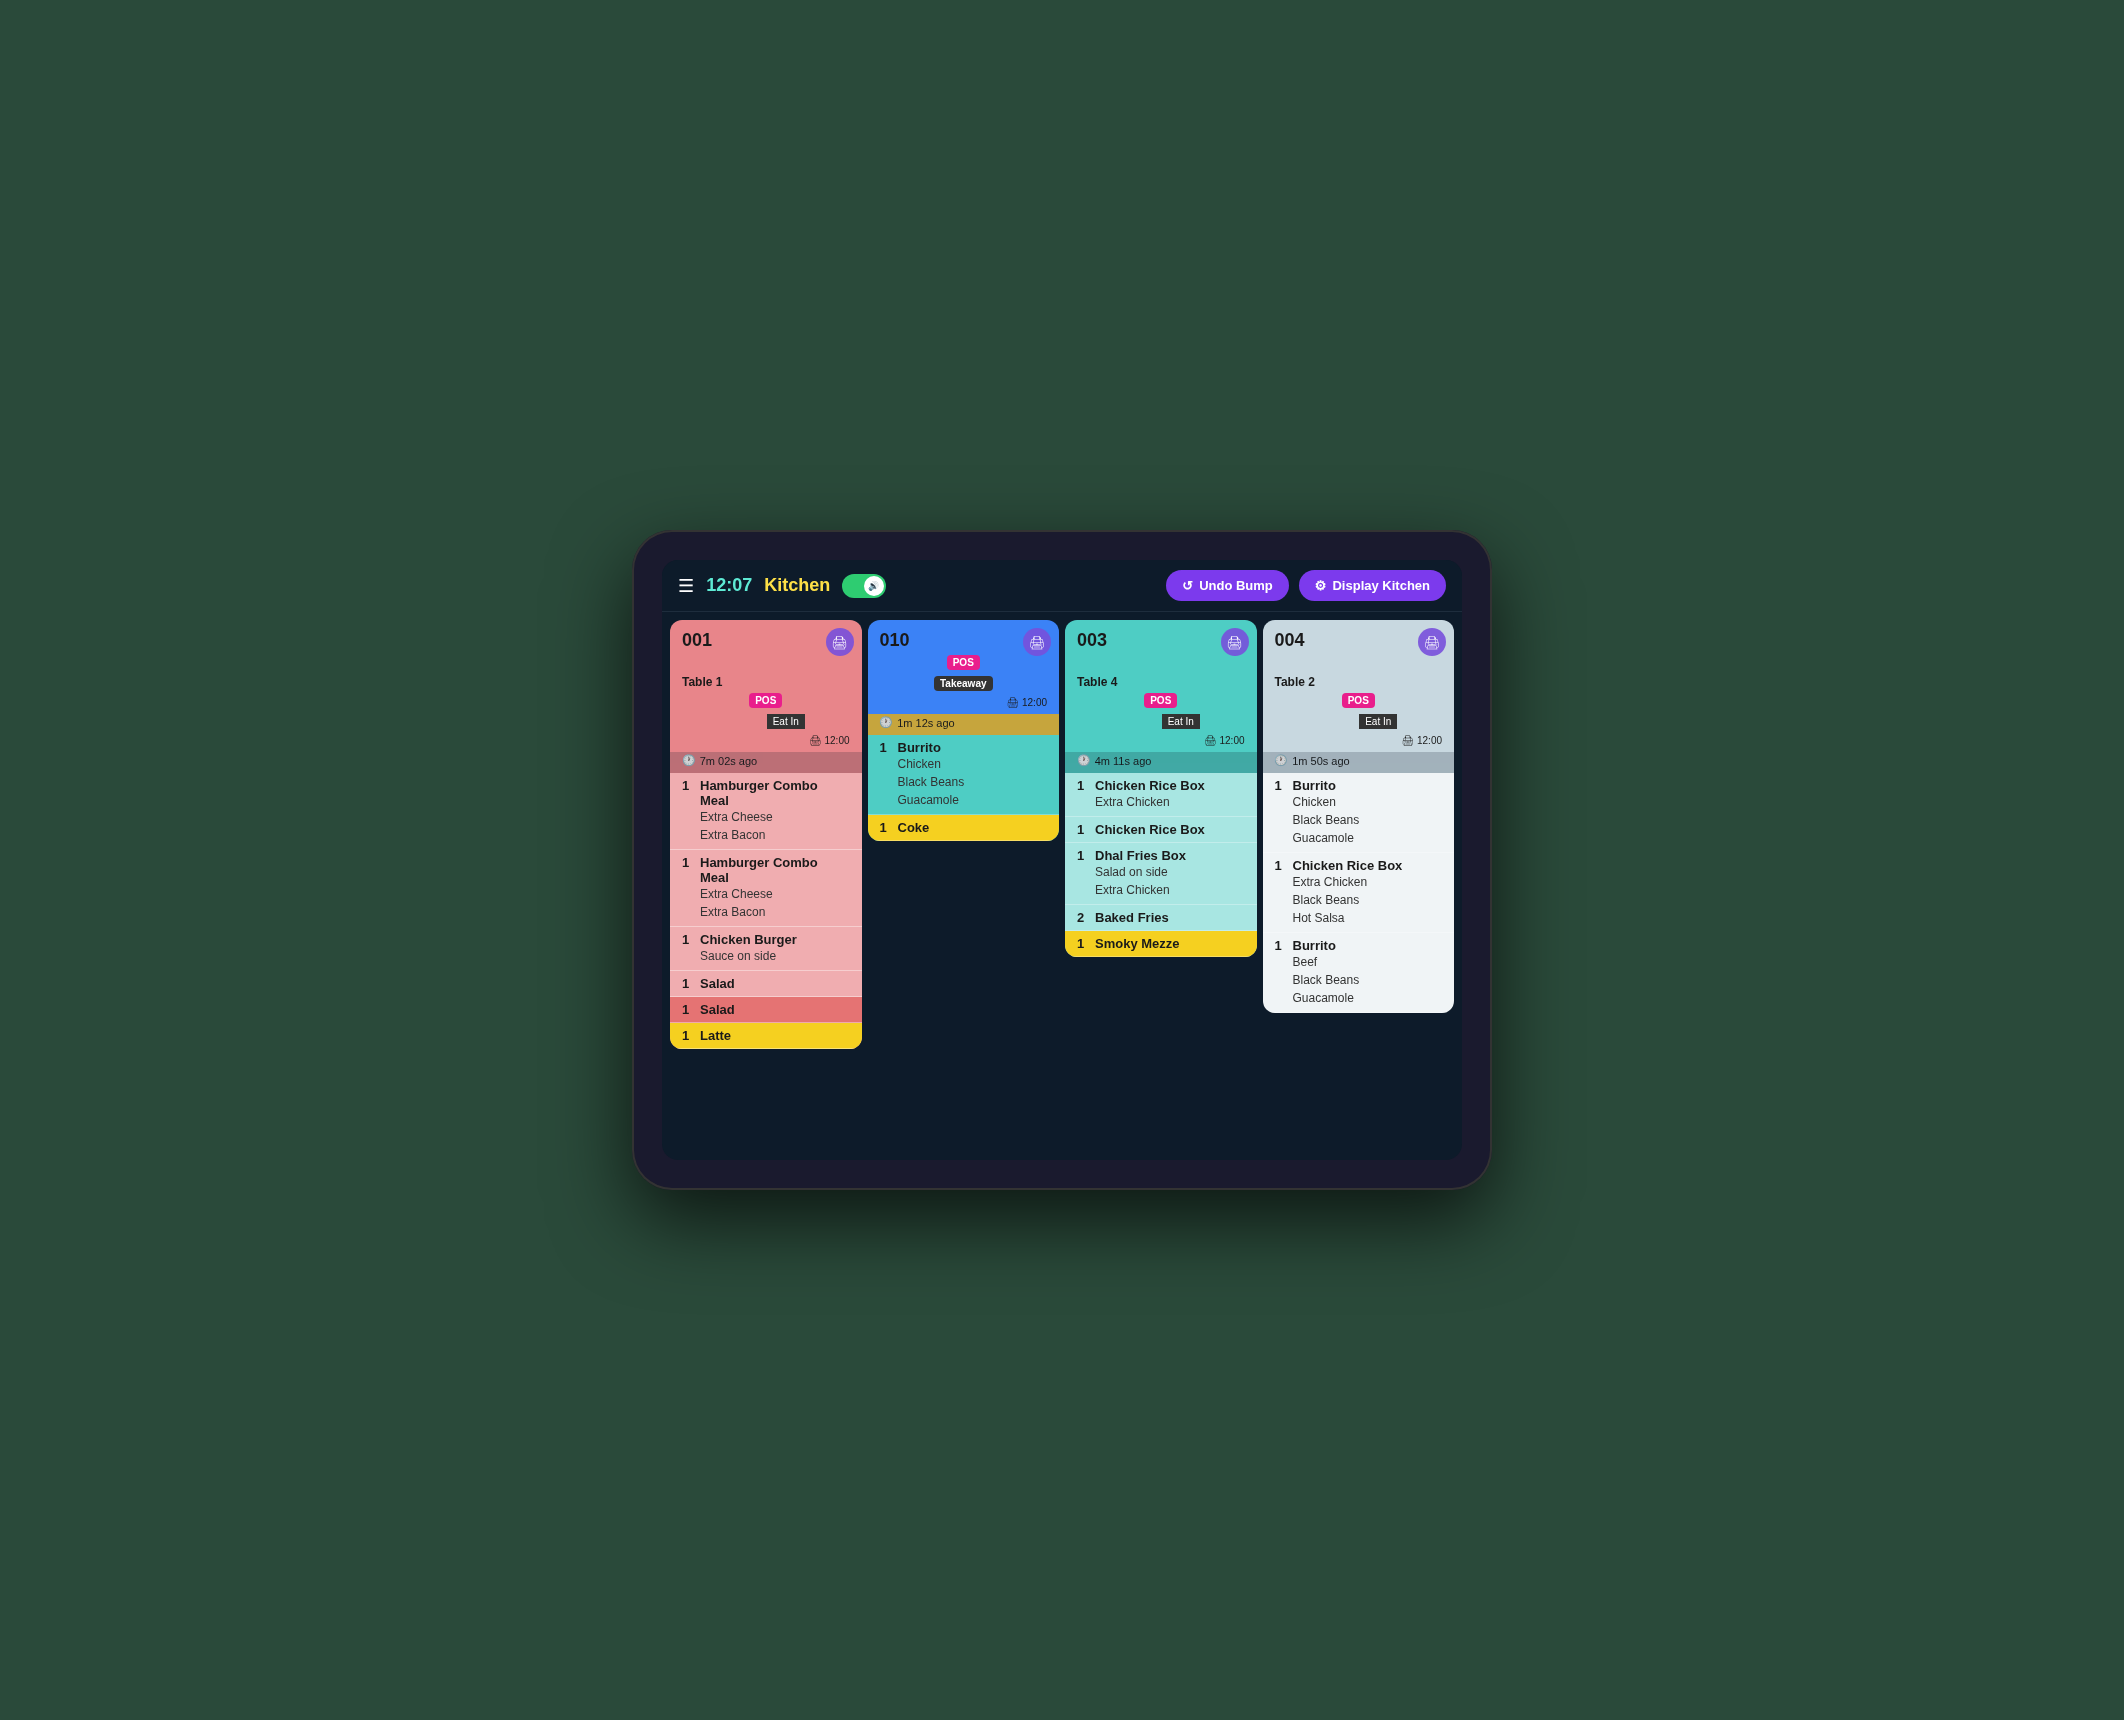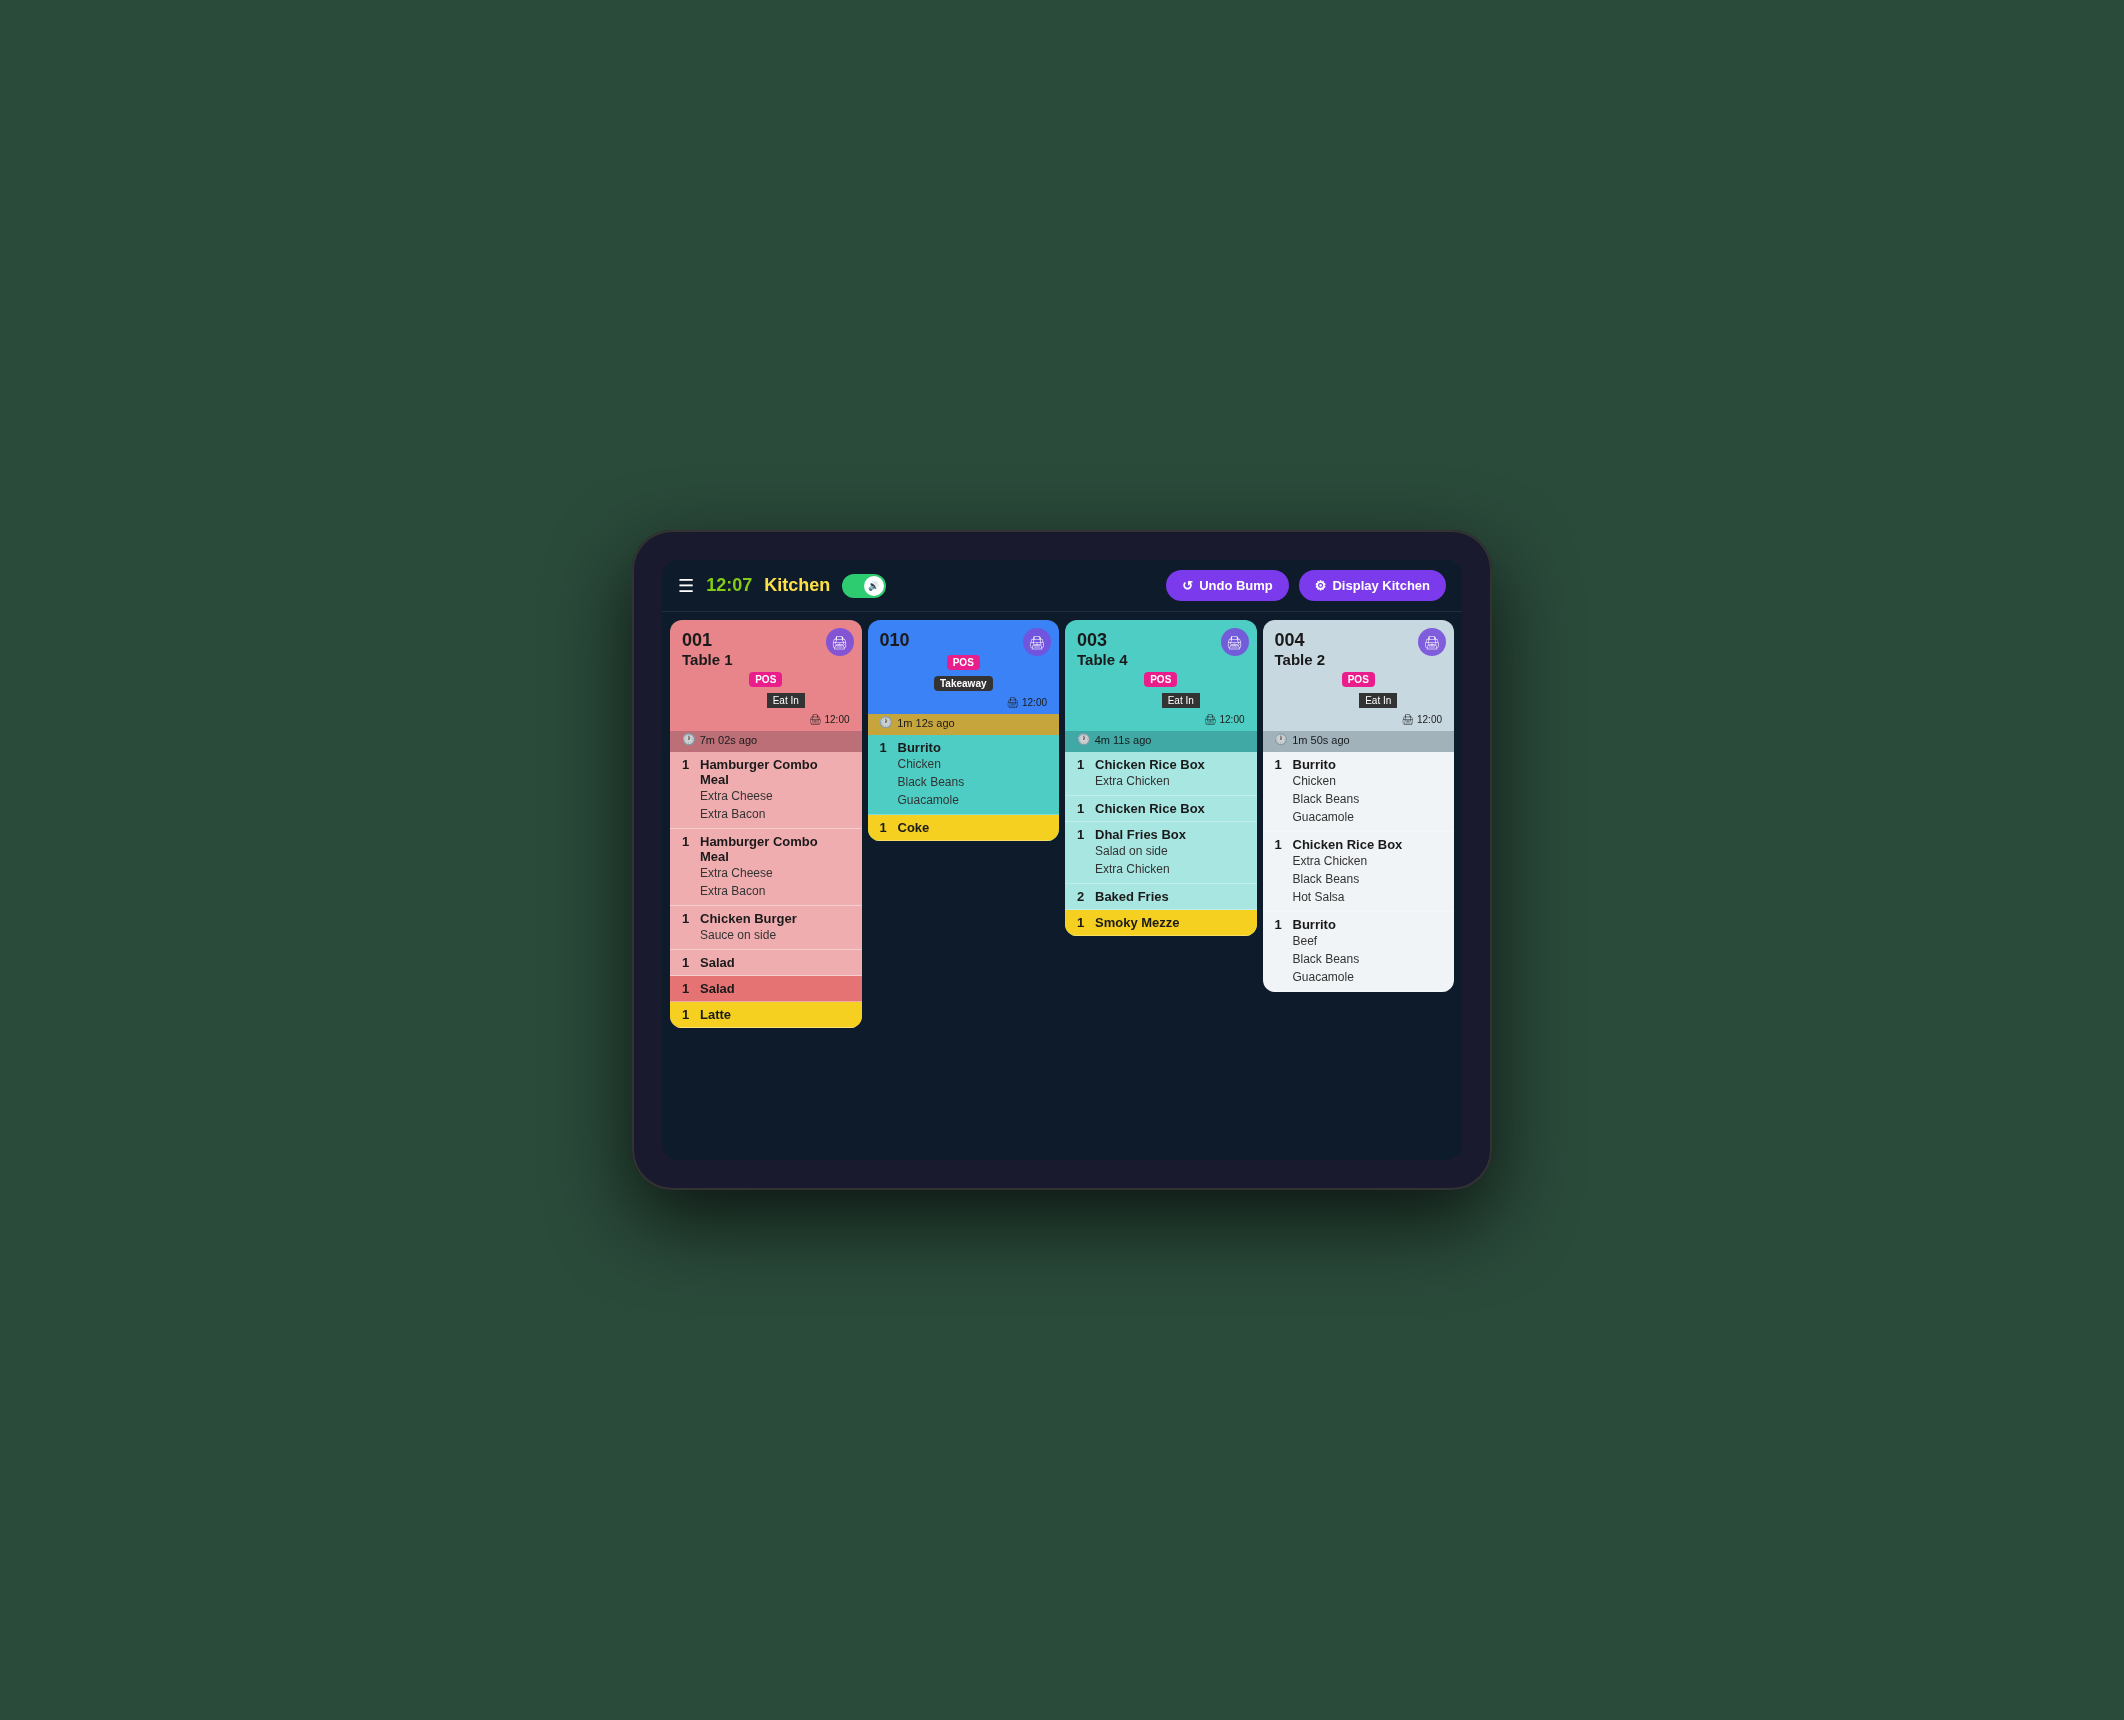--- a/index.html
+++ b/index.html
@@ -44,21 +44,21 @@
       align-items: center;
       gap: 12px;
       flex: 1;
     }
     .hamburger-icon {
       color: #fff;
       font-size: 18px;
       cursor: pointer;
     }
     .header-time {
-      color: #84cc16;
+      color: #5eead4;
       font-size: 18px;
       font-weight: 600;
     }
     .header-title {
       color: #fde047;
       font-size: 18px;
       font-weight: 600;
     }
     .sound-toggle {
       background: #2ecc71;
@@ -135,23 +135,24 @@
     .card-header {
       padding: 10px 12px 6px;
       position: relative;
     }
     .card-order-num {
       font-size: 18px;
       font-weight: 700;
       color: #1a1a1a;
     }
     .card-table {
-      font-size: 15px;
+      font-size: 12px;
       font-weight: 600;
       color: #1a1a1a;
+      margin-top: 24px;
     }
     .card-meta {
       display: flex;
       align-items: center;
       gap: 6px;
       margin-top: 4px;
       flex-wrap: wrap;
       flex-direction: column;
     }
     .badge-pos {

